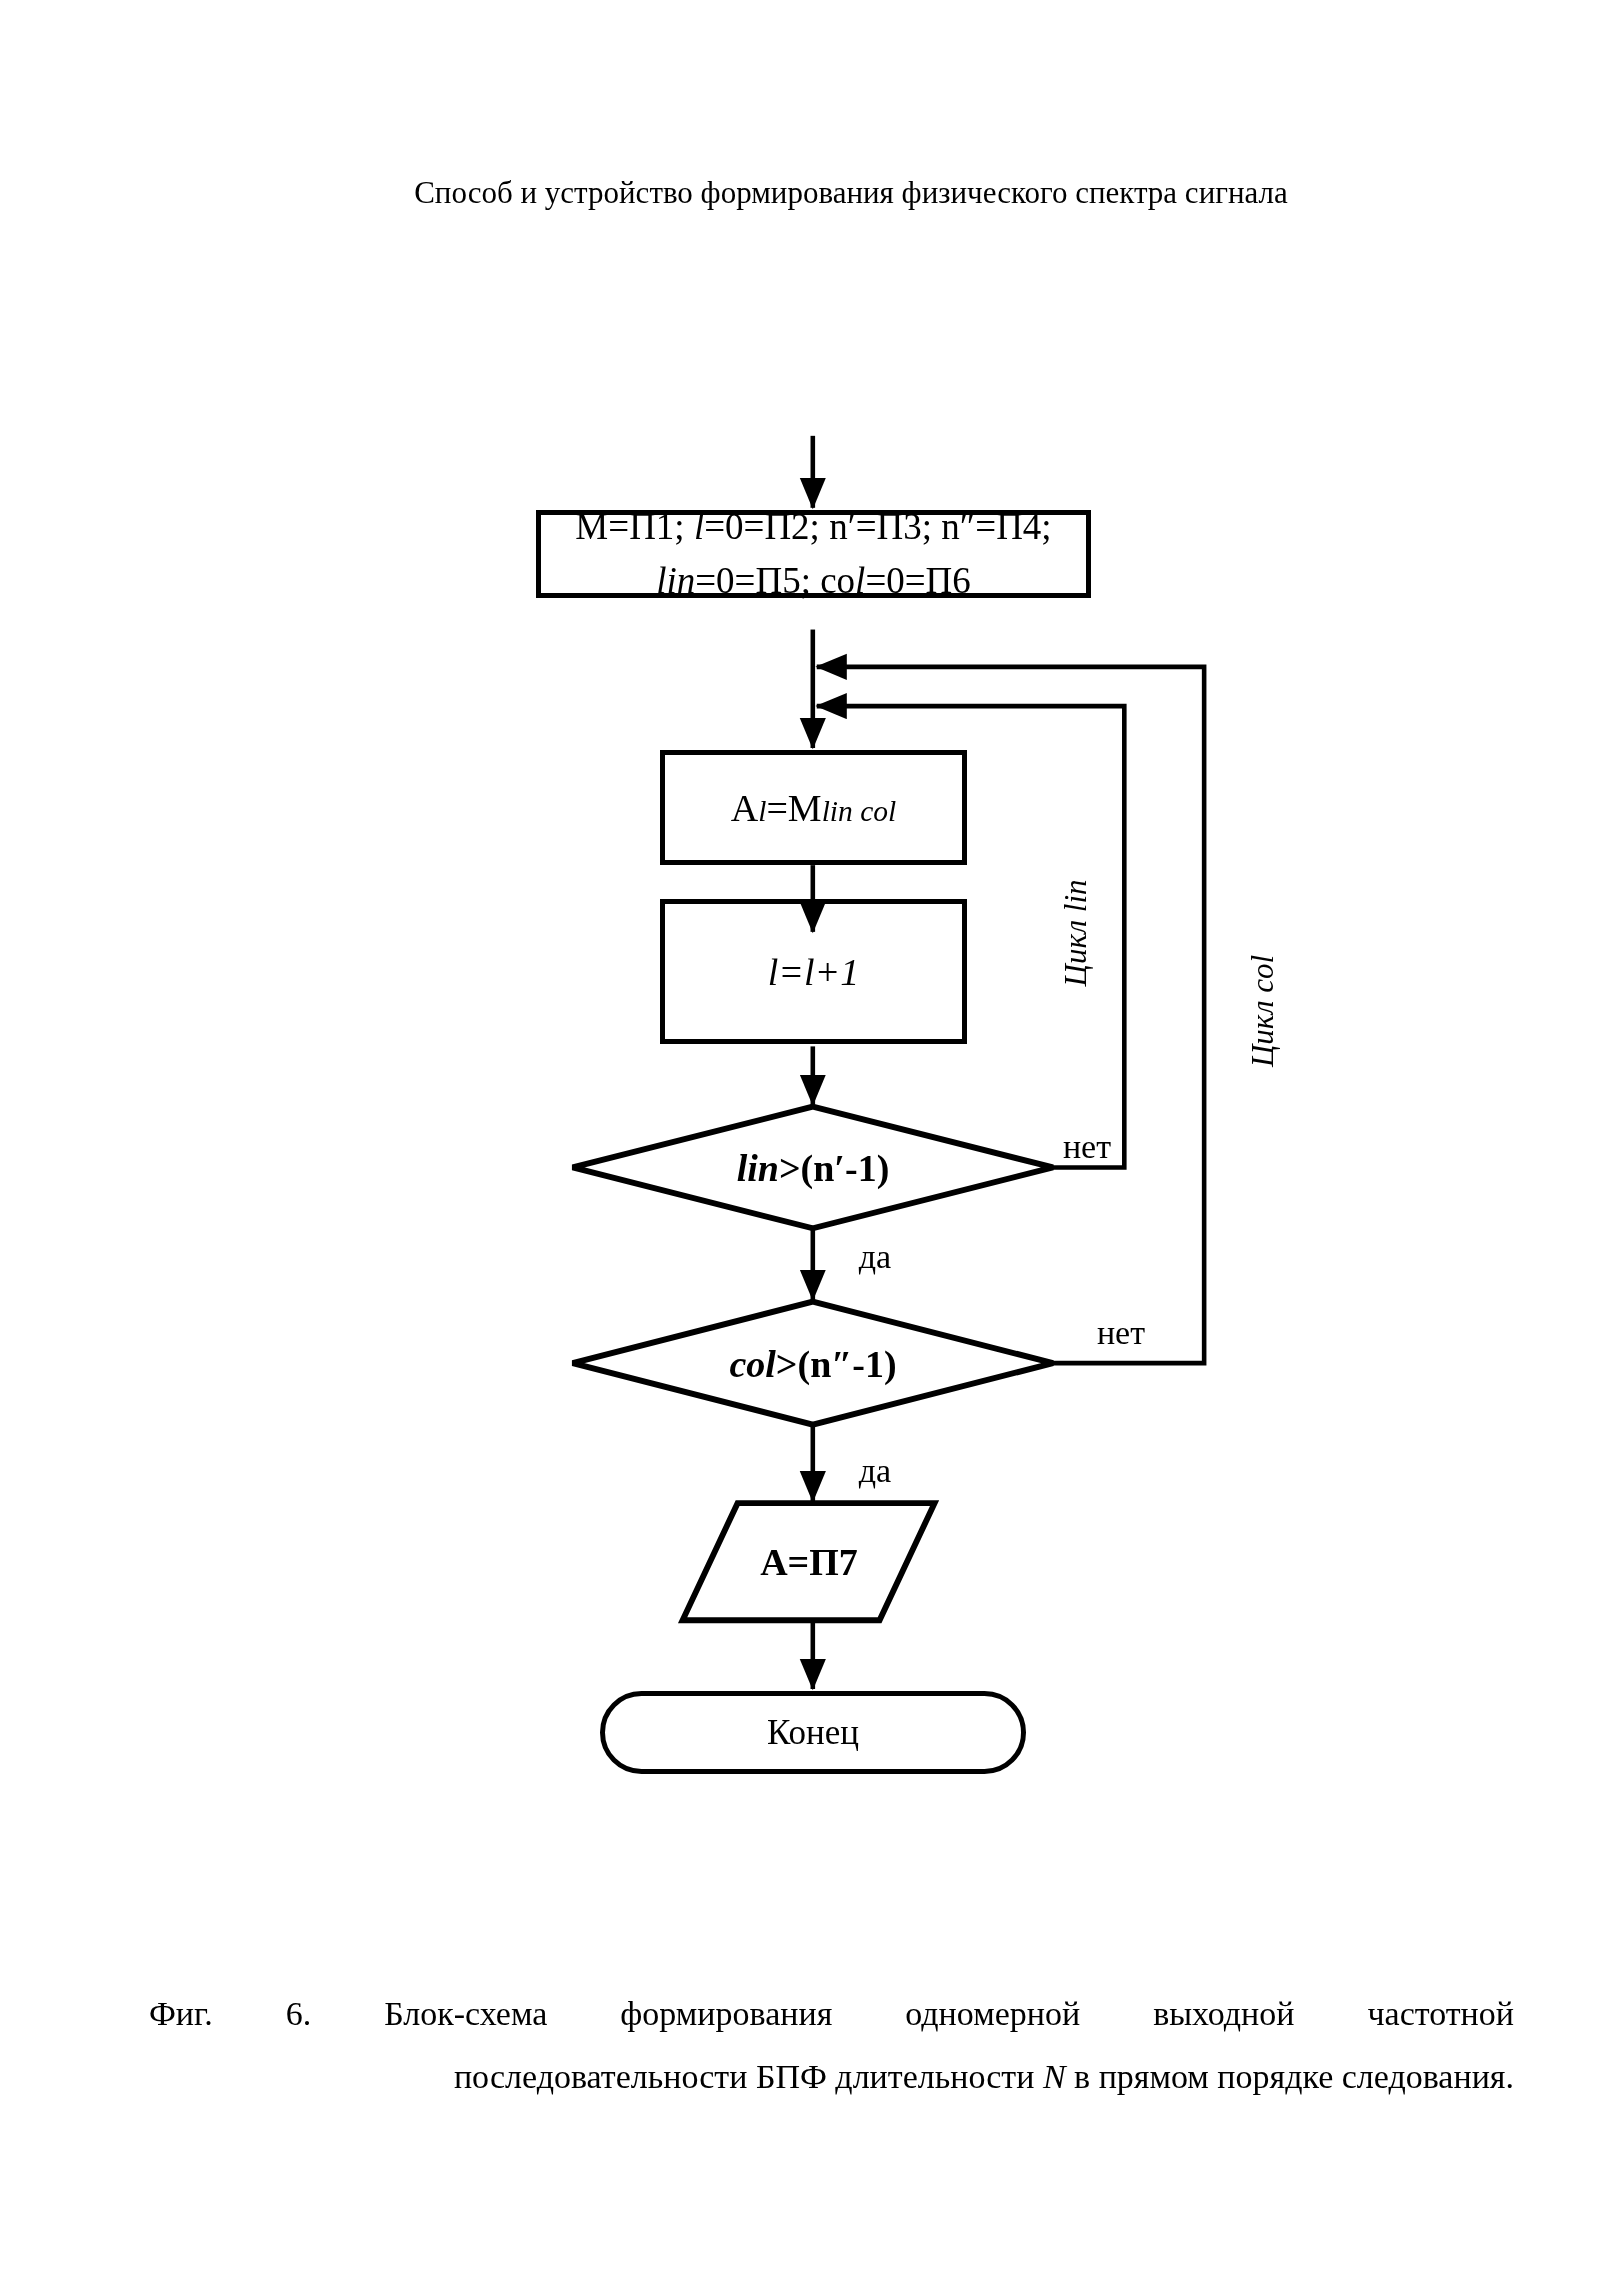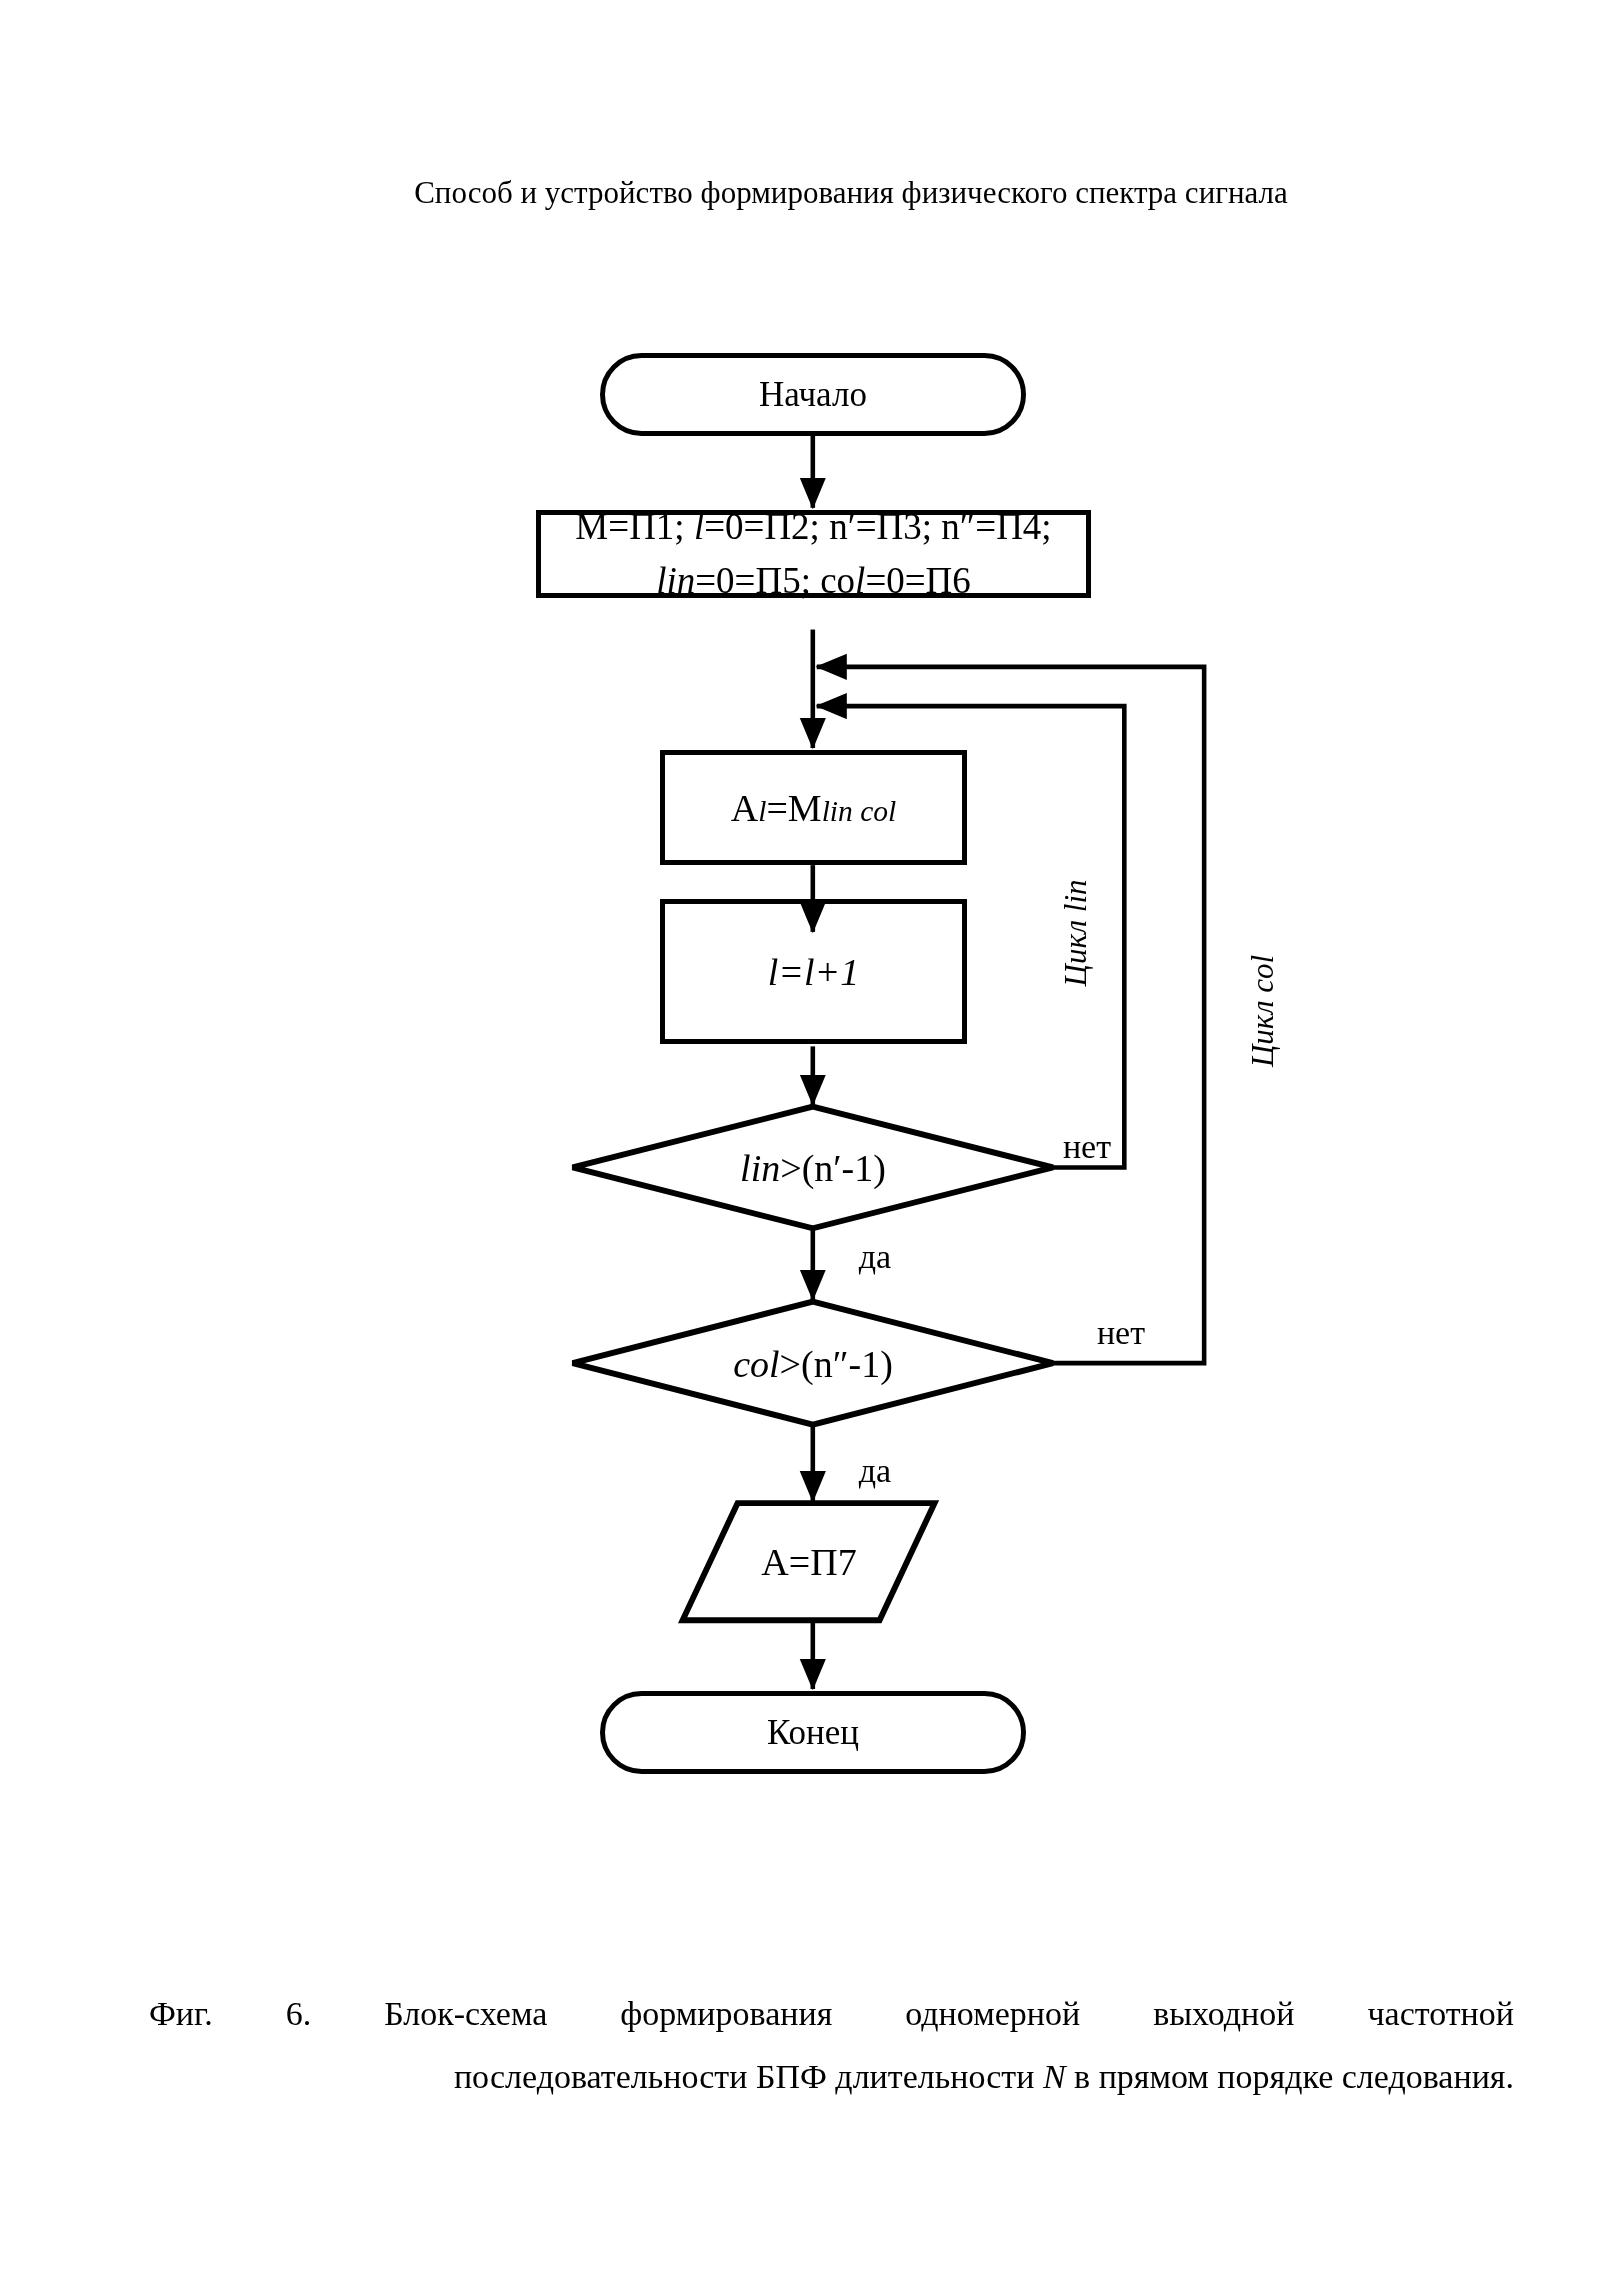--- a/index.html
+++ b/index.html
@@ -16,21 +16,21 @@
   .conn{stroke:#000; stroke-width:7; fill:none;}
   .poly{stroke:#000; stroke-width:9; fill:#ffffff;}
   .shape{
     position:absolute; box-sizing:border-box; border:5.2px solid #000;
     display:flex; align-items:center; justify-content:center;
     background:transparent; text-align:center;
   }
   .stadium{border-radius:42px;}
   .overlay{
     position:absolute; display:flex; align-items:center; justify-content:center;
-    background:transparent; text-align:left;
+    background:transparent; text-align:left;font-weight:bold;
   }
   .t54{font-size:35px;}
   .t58{font-size:38px;}
   .init-text{font-size:37px; line-height:54px; text-align:center;}
   .it{font-style:italic;}
   .sub{font-style:italic; font-size:29.5px;}
   .lab{
     position:absolute; transform:translate(-50%,-50%);
     font-size:34px; white-space:nowrap;
   }
@@ -65,23 +65,20 @@
     <path class="conn" d="M1242 1877 V1986" marker-end="url(#arr)"></path>
     <path class="conn" d="M1242 2177 V2294" marker-end="url(#arr)"></path>
     <path class="conn" d="M1242 2476 V2581" marker-end="url(#arr)"></path>
     <path class="conn" d="M1609 1784 H1718 V1079 H1248" marker-end="url(#arr)"></path>
     <path class="conn" d="M1609 2083 H1840 V1019 H1248" marker-end="url(#arr)"></path>
     <polygon class="poly" points="1242,1691 1609,1784 1242,1877 875,1784"></polygon>
     <polygon class="poly" points="1242,1989 1609,2083 1242,2177 875,2083"></polygon>
     <polygon class="poly" points="1127,2297 1428,2297 1344,2476 1043,2476"></polygon>
   </svg>
 
-  <div class="shape stadium" style="left:600px; top:353px; width:426px; height:83px;">
-    <span class="t54">Начало</span>
-  </div>
 
   <div class="shape" style="left:536px; top:510px; width:555px; height:88px;">
     <div class="init-text">
       <div><span>M=П1; </span><span class="it">l</span><span>=0=П2; n′=П3; n″=П4;</span></div>
       <div><span class="it">lin</span><span>=0=П5; co</span><span class="it">l</span><span>=0=П6</span></div>
     </div>
   </div>
 
   <div class="shape" style="left:660px; top:750px; width:307px; height:115px;">
     <span class="t58"><span>A</span><span class="sub">l</span><span>=M</span><span class="sub">lin col</span></span>

